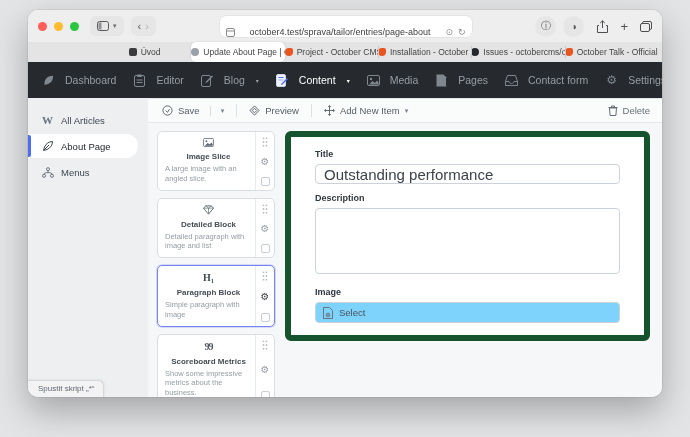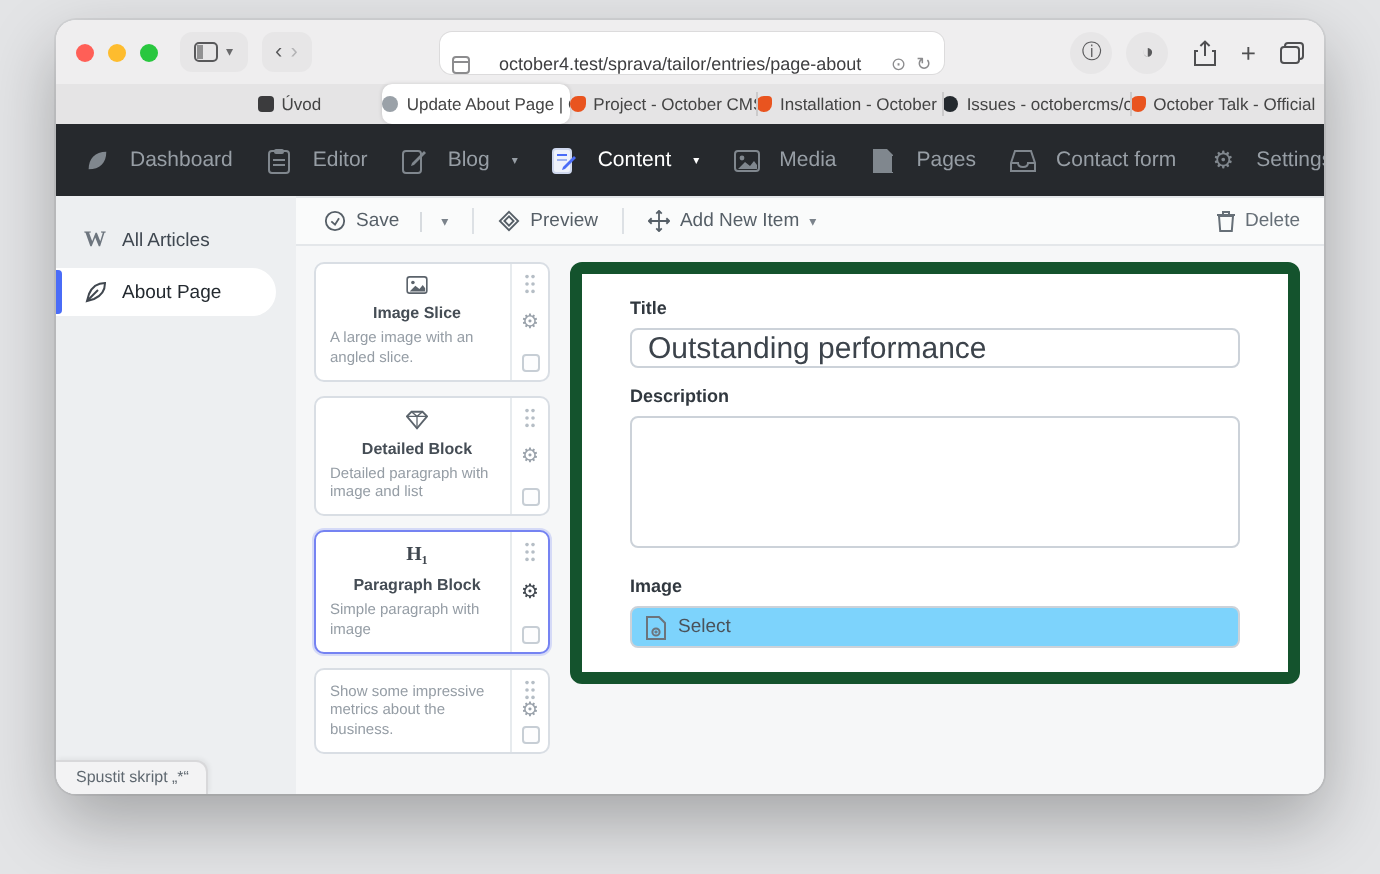--- a/index.html
+++ b/index.html
@@ -335,20 +335,31 @@
         <span>All Articles</span>
       </div>
       <div class="side-item active">
         <span class="s-ico">
           <svg class="ic" width="12" height="12" viewBox="0 0 12 12">
               <path d="M10.5 1.5c-3.5 0-6.5 2-8 5.5l-1 3.5 3.5-1c3.5-1.5 5.5-4.5 5.5-8z" fill="none" stroke="#40474f"></path>
               <line x1="2" y1="10" x2="7" y2="5" stroke="#40474f"></line>
             </svg>
         </span>
         <span>About Page</span>
+      </div>
+      <div class="side-item">
+        <span class="s-ico">
+          <svg class="ic" width="12" height="11" viewBox="0 0 12 11">
+              <circle cx="6" cy="2.2" r="1.5" fill="none" stroke="#6d757e"></circle>
+              <circle cx="2" cy="8.8" r="1.5" fill="none" stroke="#6d757e"></circle>
+              <circle cx="10" cy="8.8" r="1.5" fill="none" stroke="#6d757e"></circle>
+              <path d="M6 3.7v2M2 7.3c0-1.5 1.7-1.6 4-1.6s4 .1 4 1.6" fill="none" stroke="#6d757e"></path>
+            </svg>
+        </span>
+        <span>Menus</span>
       </div>
     </div>
 
     <div class="main">
 
       <div class="toolbar">
         <div class="tool-btn">
           <span>
             <svg class="ic" width="11" height="11" viewBox="0 0 12 12">
                 <circle cx="6" cy="6" r="5" fill="none" stroke="#565f67"></circle>
@@ -480,20 +491,24 @@
                     </g>
                   </svg>
               </span>
               <span class="gear on">⚙</span>
               <span class="cbox"></span>
             </div>
           </div>
 
           <div class="block-card">
             <div class="bc-main">
+              <div class="bc-title">
+                <span class="bc-ico q-glyph">99</span>
+                <span>Scoreboard Metrics</span>
+              </div>
               <div class="bc-desc">Show some impressive metrics about the business.</div>
             </div>
             <div class="bc-controls">
               <span>
                 <svg class="ic" width="6" height="10" viewBox="0 0 6 10">
                     <g fill="#b6bec6">
                       <circle cx="1.5" cy="1.3" r="0.9"></circle>
                       <circle cx="4.5" cy="1.3" r="0.9"></circle>
                       <circle cx="1.5" cy="5" r="0.9"></circle>
                       <circle cx="4.5" cy="5" r="0.9"></circle>

